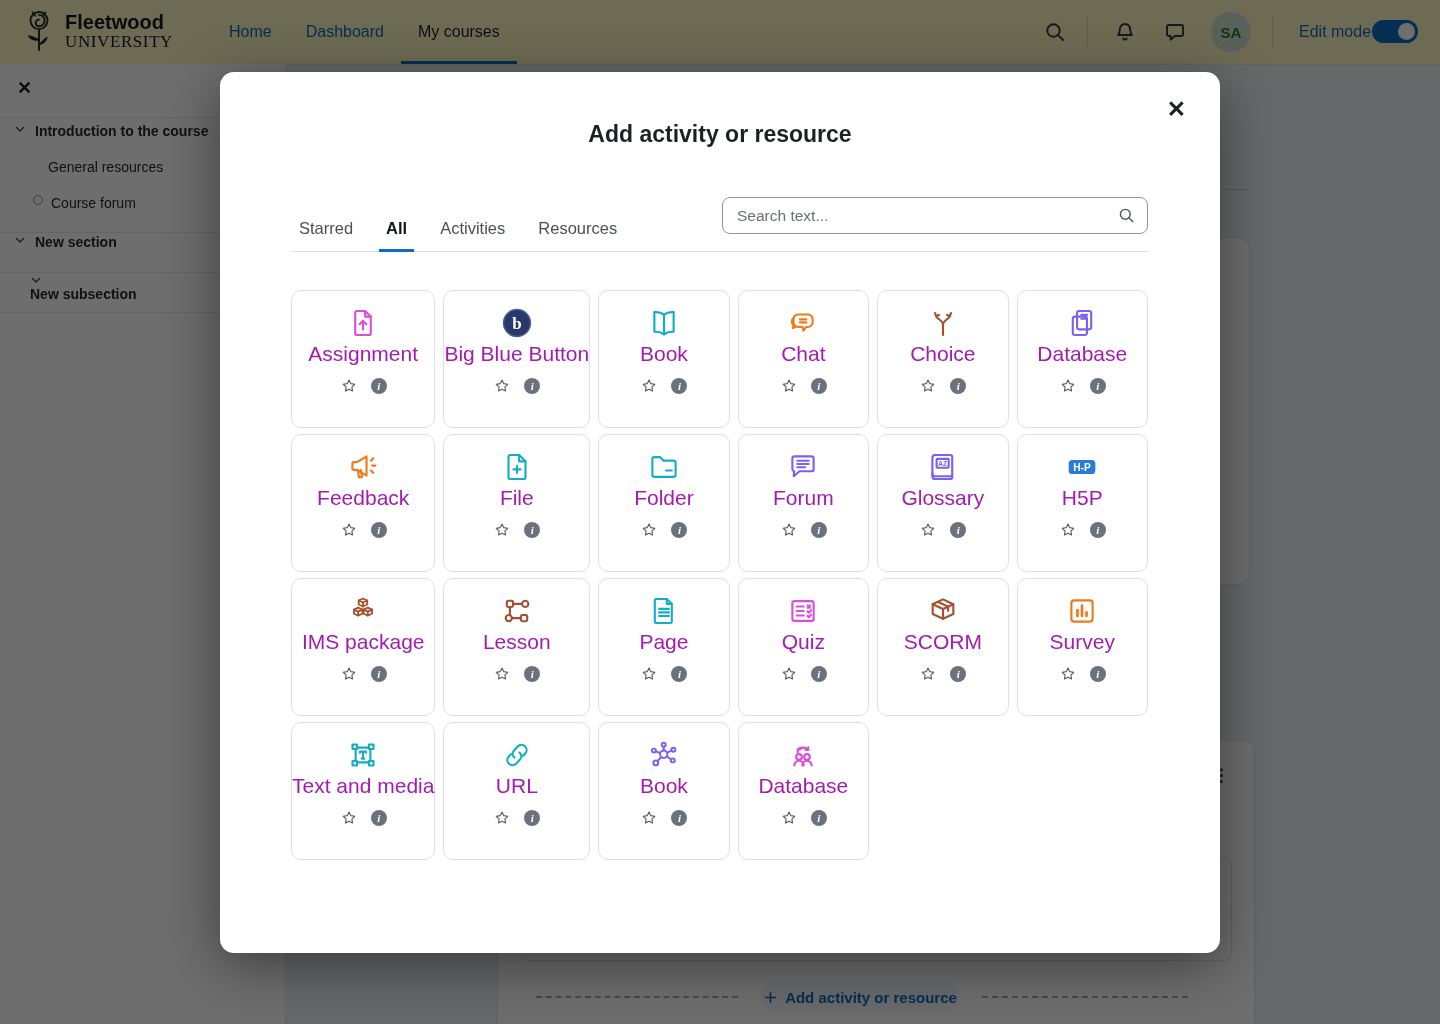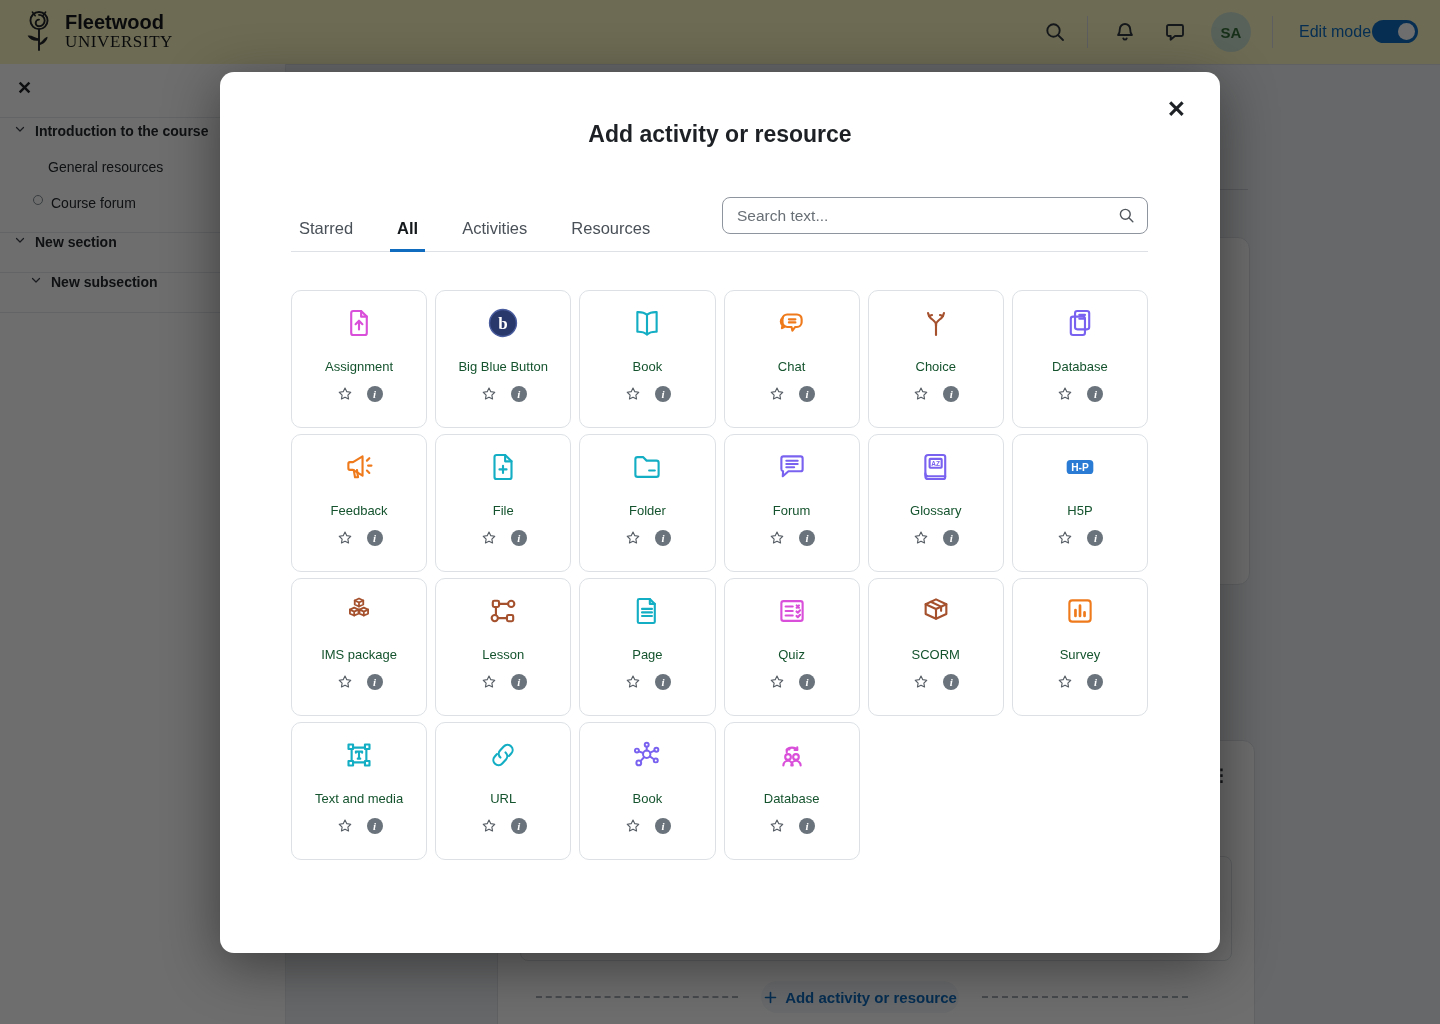--- a/index.html
+++ b/index.html
@@ -39,34 +39,34 @@
   .add-btn{position:absolute;height:32px;display:flex;align-items:center;justify-content:center;gap:7px;
            color:#0f6cbf;font-weight:700;font-size:15px;background:#f2f5f8;border-radius:17px;cursor:pointer}
   
   .overlay{position:absolute;inset:0;background:rgba(0,0,0,.57);z-index:5}
   
   .modal{position:absolute;left:220px;top:72px;width:1000px;height:881px;background:#fff;
          border-radius:14px;z-index:10;box-shadow:0 12px 55px rgba(0,0,0,.45)}
   .modal-close{position:absolute;top:26px;right:34px;font-size:23px;font-weight:700;color:#1d2125;cursor:pointer;line-height:1}
   .modal-title{margin:0;padding-top:49px;text-align:center;font-size:23px;font-weight:700;color:#1d2125}
   .toolbar{position:absolute;left:71px;right:72px;top:118px;height:61px;border-bottom:1px solid #dee2e6}
-  .tabs{position:absolute;left:8px;bottom:0;display:flex;gap:44px}
+  .tabs{position:absolute;left:8px;bottom:0;display:flex;gap:33px}
   .tab{padding-bottom:13px;font-size:16.5px;color:#495057;position:relative;cursor:pointer}
   .tab.active{color:#15191c;font-weight:700}
   .tab.active::after{content:"";position:absolute;left:-7px;right:-7px;bottom:-1px;height:3px;background:#0f6cbf}
   .search{position:absolute;right:0;top:7px;width:426px;height:37px}
   .search input{width:100%;height:100%;box-sizing:border-box;border:1px solid #8f959e;border-radius:8px;
                 padding:0 42px 0 14px;font-size:15.5px;font-family:"Liberation Sans",sans-serif;color:#1d2125;outline:none;background:#fff}
   .search input::placeholder{color:#697076}
   .search .mag{position:absolute;right:12px;top:9px;width:19px;height:19px;pointer-events:none}
   .grid{position:absolute;left:71px;top:218px;width:857px;display:grid;grid-template-columns:repeat(6,1fr);gap:6px 8px}
   .acard{height:138px;background:#fff;border:1px solid #dde1e5;border-radius:10px;box-sizing:border-box;
          display:flex;flex-direction:column;align-items:center;padding-top:15px;cursor:pointer}
   .acard .ic{height:34px;display:flex;align-items:center;justify-content:center}
-  .aname{margin-top:19px;font-size:13px;color:#14532d;white-space:nowrap}
+  .aname{margin-top:2px;font-size:21px;color:#a21caf;white-space:nowrap}
   .afoot{margin-top:11px;display:flex;align-items:center;gap:13px}
   .fav{width:18px;height:18px;cursor:pointer}
   .info{width:16px;height:16px;border-radius:50%;background:#6a737b;color:#fff;display:flex;align-items:center;justify-content:center;
         font-family:"Liberation Serif",serif;font-style:italic;font-weight:700;font-size:11px;cursor:pointer}
 </style>
 </head>
 <body>
 
 <div class="navbar">
   <div class="brand">
@@ -76,20 +76,25 @@
       <path d="M20 23v22"></path>
       <path d="M20 33c-5-1-8-4-12-3 2 4 7 6 12 5z" fill="#23262a" stroke="none"></path>
       <path d="M20 38c4-2 5-6 9-7 0 4-4 8-9 9z" fill="#23262a" stroke="none"></path>
       <path d="M13 5l3 4M27 5l-3 4" stroke-width="1.6"></path>
     </svg>
     <div class="brand-text">
       <div class="brand-l1">Fleetwood</div>
       <div class="brand-l2">UNIVERSITY</div>
     </div>
   </div>
+  <div class="nav-links" id="nav-links">
+      <div class="nav-link">Home</div>
+      <div class="nav-link">Dashboard</div>
+      <div class="nav-link active">My courses</div>
+    </div>
 
   <svg class="nb-ic" style="left:1043px" viewBox="0 0 24 24" fill="none" stroke="#343a40" stroke-width="1.9" stroke-linecap="round">
       <circle cx="10.5" cy="10.5" r="6.2"></circle>
       <path d="M15.3 15.3 20 20"></path>
     </svg>
   <div class="nb-div" style="left:1087px"></div>
   <svg class="nb-ic" style="left:1113px" viewBox="0 0 24 24" fill="none" stroke="#343a40" stroke-width="1.9" stroke-linecap="round" stroke-linejoin="round">
       <path d="M12 4a5.2 5.2 0 0 0-5.2 5.2c0 4-1.7 5.8-1.7 5.8h13.8s-1.7-1.8-1.7-5.8A5.2 5.2 0 0 0 12 4z"></path>
       <path d="M10.3 18.4a1.8 1.8 0 0 0 3.4 0"></path>
     </svg>
@@ -123,21 +128,21 @@
       <div class="ci-row" style="top: 131px; padding-left: 33px;">
         <span class="ci-bullet"></span>
         <span>Course forum</span>
       </div>
       <div class="ci-row ci-bold" style="top: 170px; padding-left: 14px;">
         <svg class="chev" viewBox="0 0 24 24" fill="none" stroke="#3a4046" stroke-width="2.4" stroke-linecap="round" stroke-linejoin="round">
           <path d="M5 9l7 7 7-7"></path>
         </svg>
         <span>New section</span>
       </div>
-      <div class="ci-row ci-bold" style="top: 210px; padding-left: 30px;">
+      <div class="ci-row ci-bold" style="top: 210px; padding-left: 30px; flex-direction: column;">
         <svg class="chev" viewBox="0 0 24 24" fill="none" stroke="#3a4046" stroke-width="2.4" stroke-linecap="round" stroke-linejoin="round">
           <path d="M5 9l7 7 7-7"></path>
         </svg>
         <span>New subsection</span>
       </div>
     </div>
 </div>
 
 <div class="bg-line"></div>
 <div class="bg-card" style="left:497px;top:237px;width:751px;height:346px"></div>

